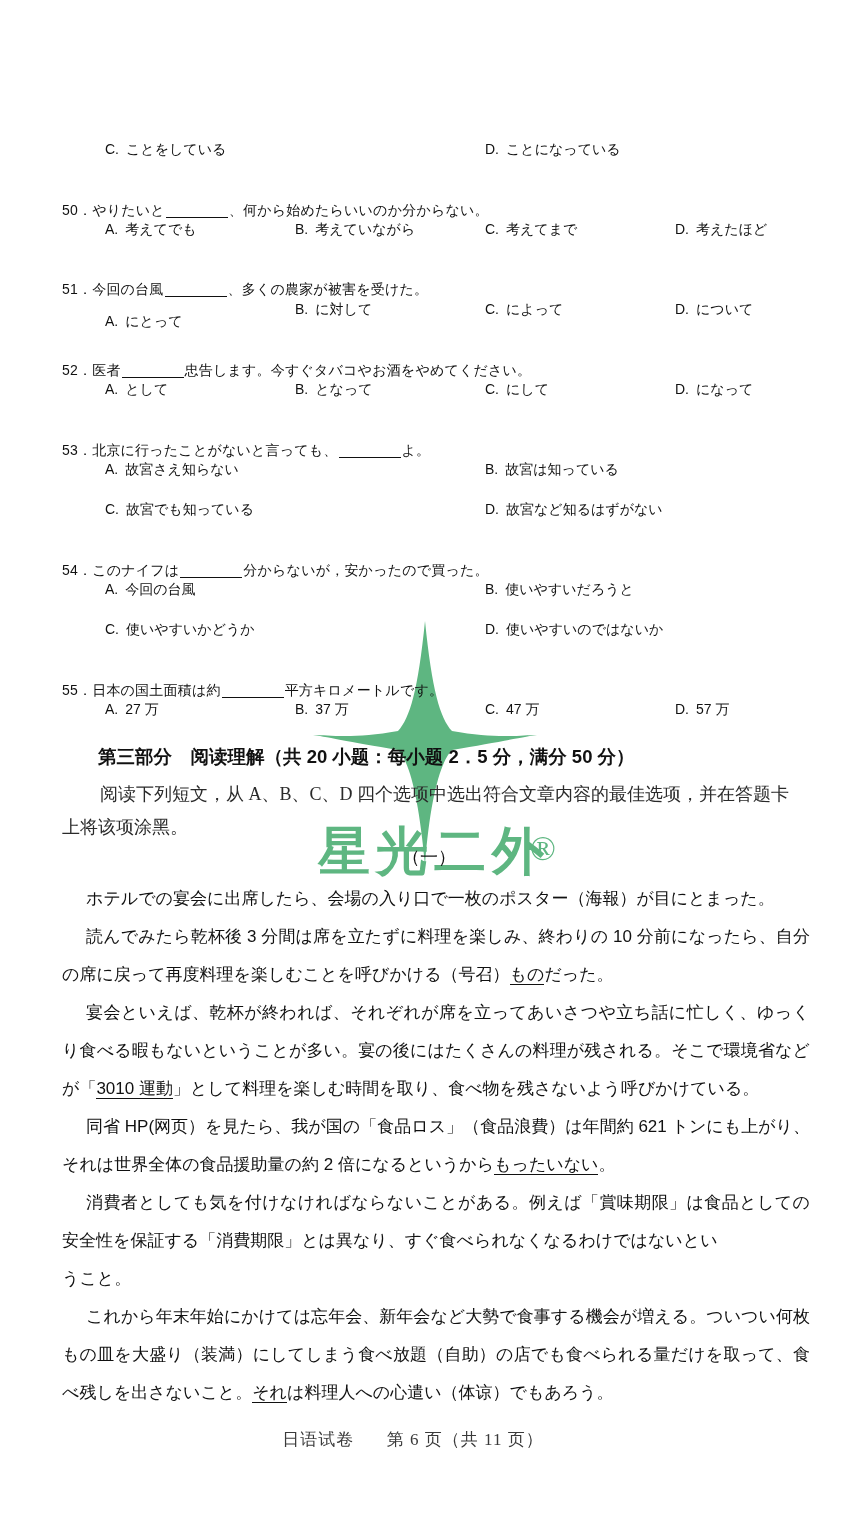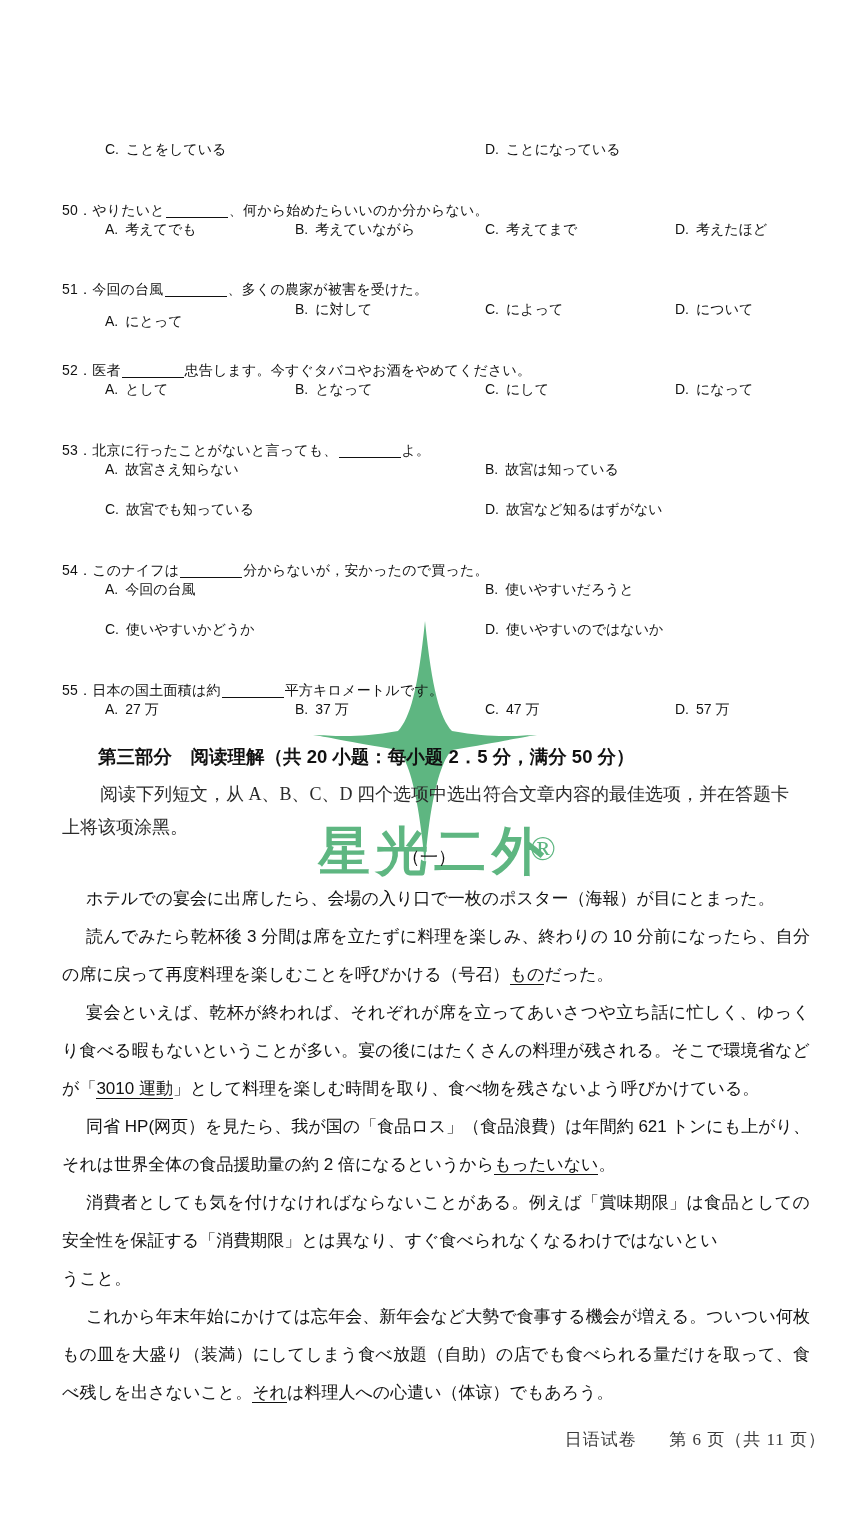--- a/index.html
+++ b/index.html
@@ -125,21 +125,21 @@
     text-indent: 24px;
   }
   .u { border-bottom: 1.4px solid #111; }
 
   
   .footer {
     position: absolute;
     left: 0;
     top: 1428px;
     width: 826px;
-    text-align: right;
+    text-align: center;
     font-family: "Liberation Serif", "DejaVu Serif", serif;
     font-size: 17px;
     color: #3a3a3a;
     letter-spacing: 1px;
   }
 </style>
 </head>
 <body>
 
 <div id="page">

